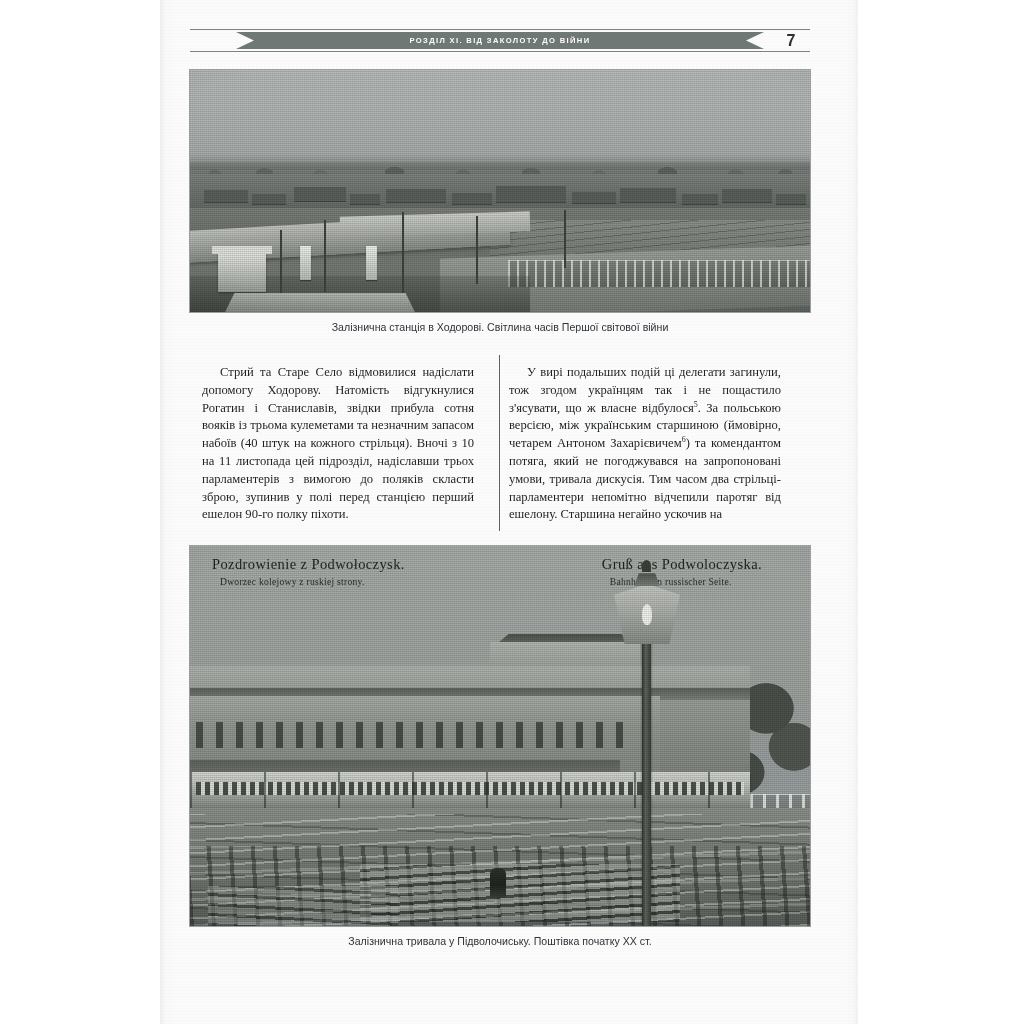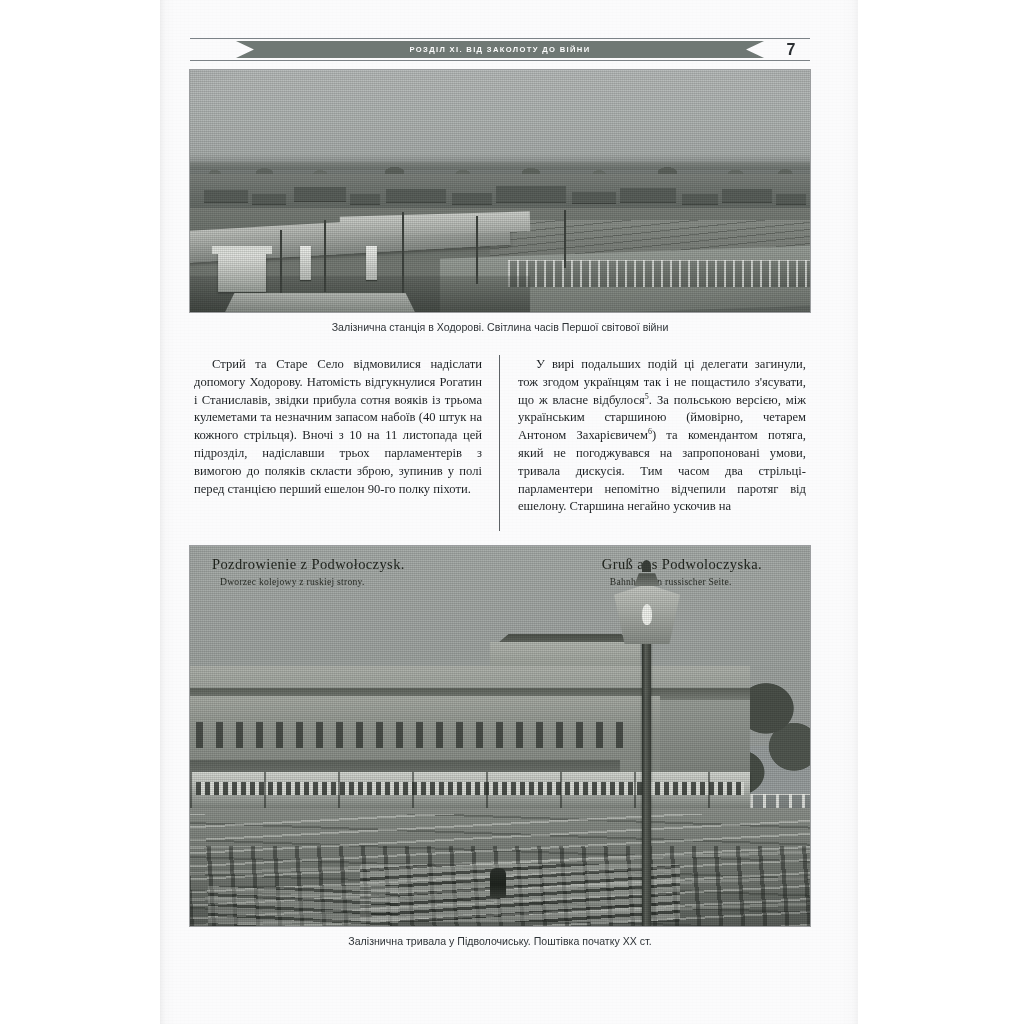--- a/index.html
+++ b/index.html
@@ -52,21 +52,20 @@
     height: 1024px;
   }
 
   
   .runhead {
     position: absolute;
     left: 0;
     top: 28px;
     width: 620px;
     height: 26px;
-    margin-top: 9px;
   }
   .runhead .rule {
     position: absolute;
     left: 0;
     width: 620px;
     height: 1px;
     background: #7c8287;
   }
   .runhead .rule.top { top: 1px; }
   .runhead .rule.bot { top: 23px; }
@@ -440,23 +439,23 @@
     top: 0;
     width: 296px;
     font-family: "Liberation Serif", "DejaVu Serif", serif;
     font-size: 12.6px;
     line-height: 17.8px;
     color: #1d2124;
     text-align: justify;
     text-align-last: left;
     hyphens: manual;
   }
-  .col p { margin: 4px; text-indent: 18px; }
+  .col p { margin: 12px; text-indent: 18px; }
   .col.left { left: 0; }
-  .col.right { left: 324px; }
+  .col.right { left: 307px; }
   .col sup { font-size: 8px; vertical-align: super; line-height: 0; }
 </style>
 </head>
 <body>
 
 <div id="scan-backdrop"></div>
 
 <div id="page-sheet"></div>
 
 <div id="page-content">

